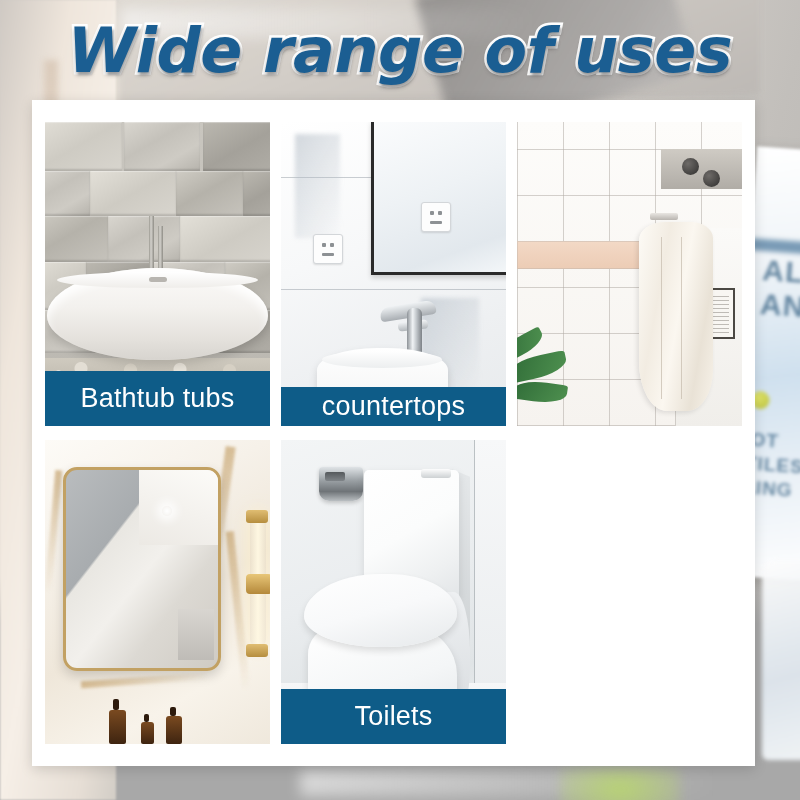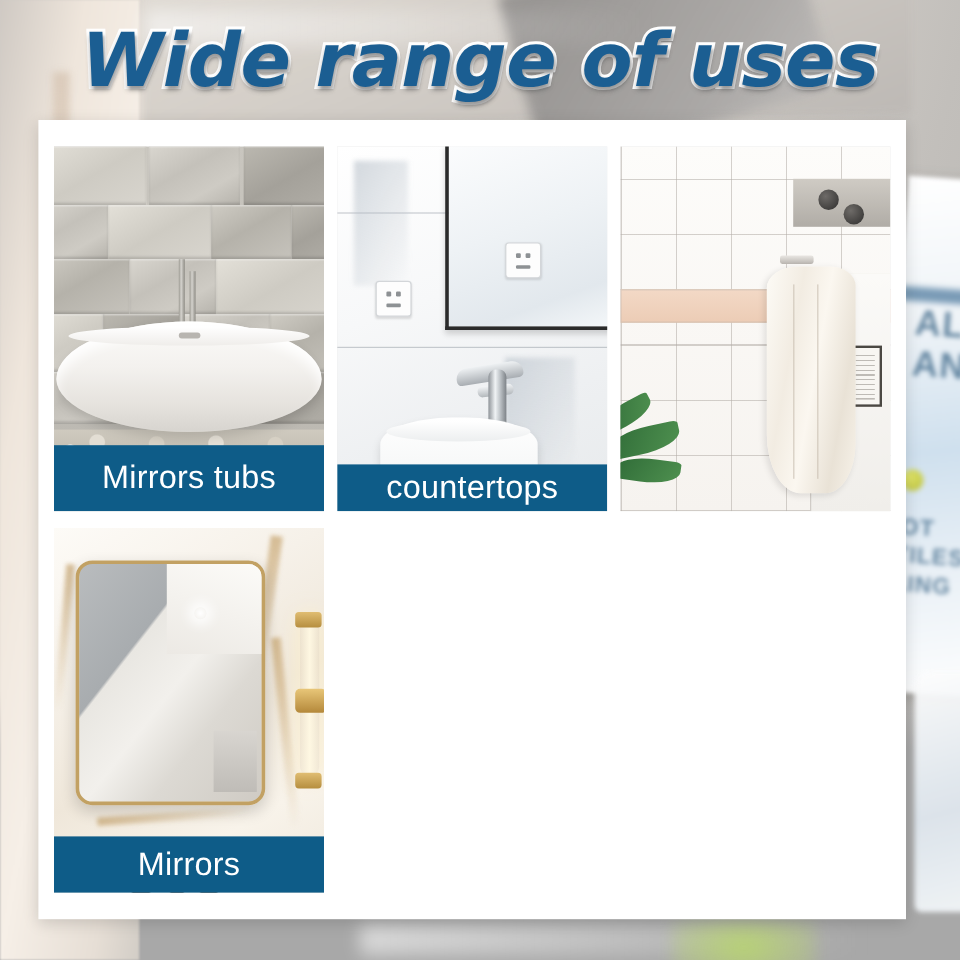--- a/index.html
+++ b/index.html
@@ -604,21 +604,21 @@
           </div>
           <div class="tub-tap"></div>
           <div class="tub-tap tub-tap2"></div>
           <div class="floor-strip"></div>
           <div class="pebbles"></div>
           <div class="tub">
             <div class="tub-rim"></div>
             <div class="tub-drain"></div>
           </div>
         </div>
-        <div class="caption">Mirrors tubs</div>
+        <div class="caption">Bathtub tubs</div>
       </div>
 
       <div class="cell c2">
         <div class="photo">
           <div class="marblewall"></div>
           <div class="mw-line" style="top:18%;"></div>
           <div class="mw-line" style="top:55%;"></div>
           <div class="mw-vein" style="left:6%;top:4%;width:20%;height:34%;"></div>
           <div class="mw-vein" style="left:62%;top:58%;width:26%;height:30%;"></div>
           <div class="mirror2">
@@ -687,19 +687,34 @@
           <div class="sconce-cap" style="right:1%;top:67%;"></div>
           <div class="bottles">
             <div class="bottle" style="left:6%;width:17px;height:34px;"></div>
             <div class="bottle-neck" style="left:10%;bottom:34px;width:6px;height:11px;"></div>
             <div class="bottle" style="left:40%;width:13px;height:22px;"></div>
             <div class="bottle-neck" style="left:43%;bottom:22px;width:5px;height:8px;"></div>
             <div class="bottle" style="left:66%;width:16px;height:28px;"></div>
             <div class="bottle-neck" style="left:70%;bottom:28px;width:6px;height:9px;"></div>
           </div>
         </div>
-        <div class="caption">Mirrors</div>
       </div>
 
+      <div class="cell c6">
+        <div class="photo">
+          <div class="wall6"></div>
+          <div class="wall6-side"></div>
+          <div class="wall6-corner"></div>
+          <div class="floor6"></div>
+          <div class="tp-holder"></div>
+          <div class="t6-tank-side"></div>
+          <div class="t6-tank"></div>
+          <div class="t6-button"></div>
+          <div class="t6-bowl-side"></div>
+          <div class="t6-base"></div>
+          <div class="t6-seat"></div>
+        </div>
+        <div class="caption">Toilets</div>
+      </div>
 
     </div>
   </div>
 </div>
 
 </body></html>

